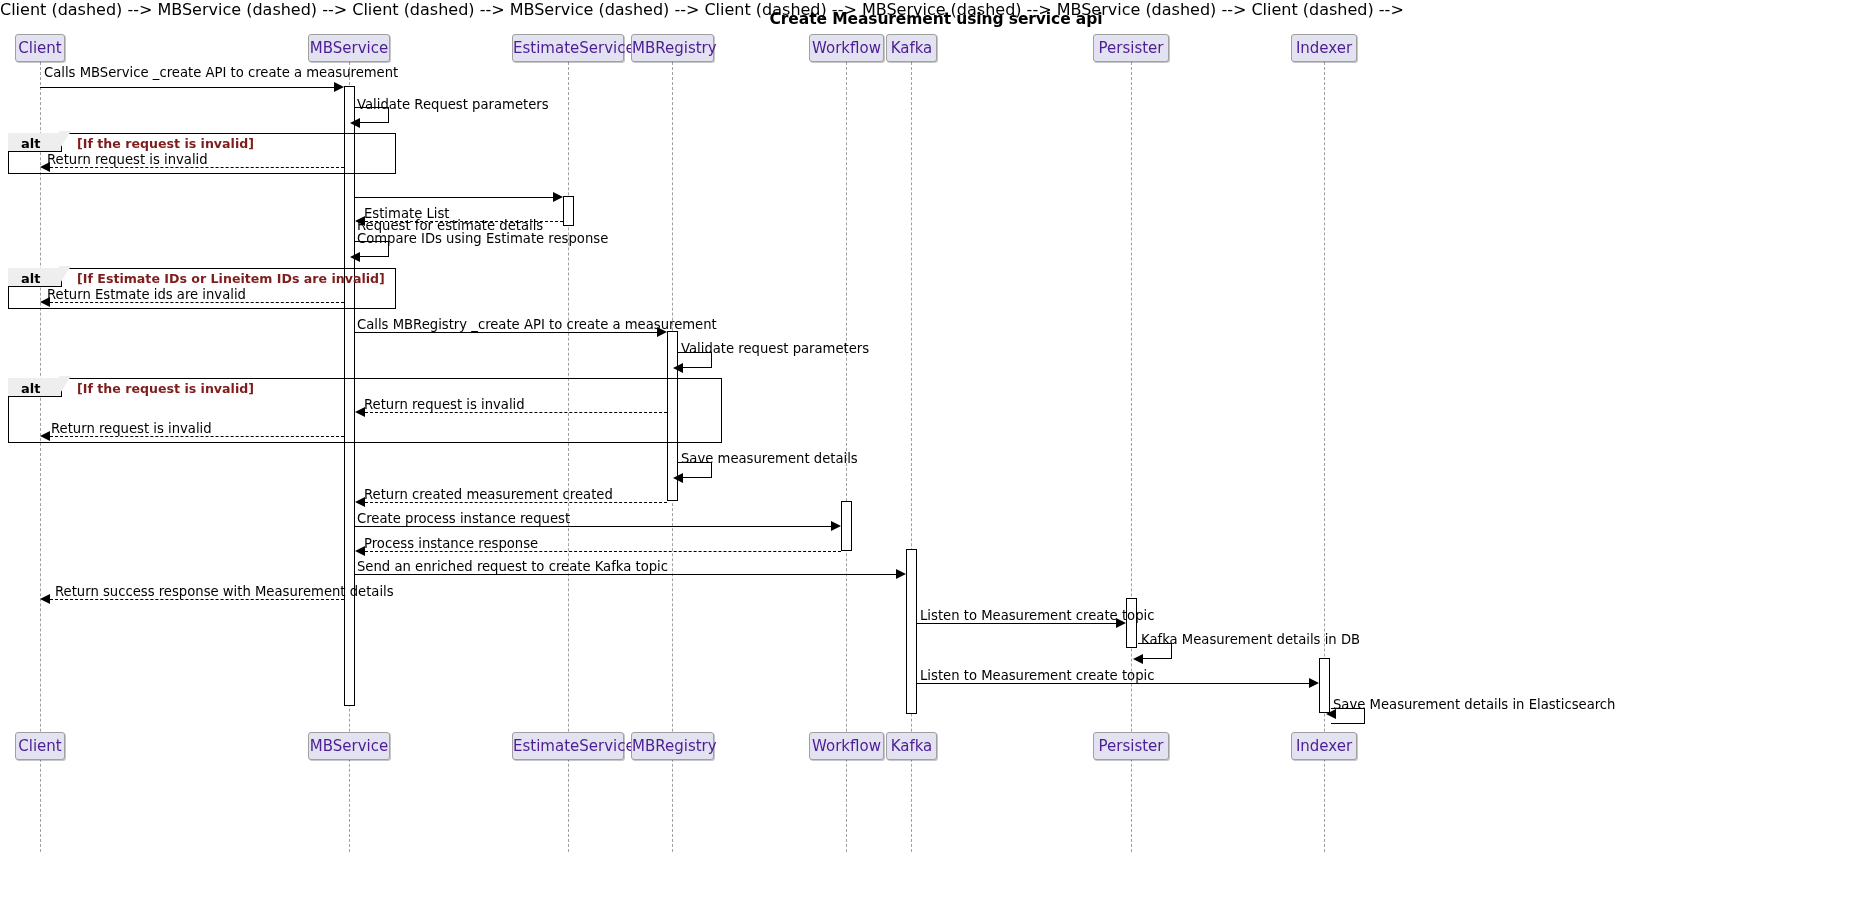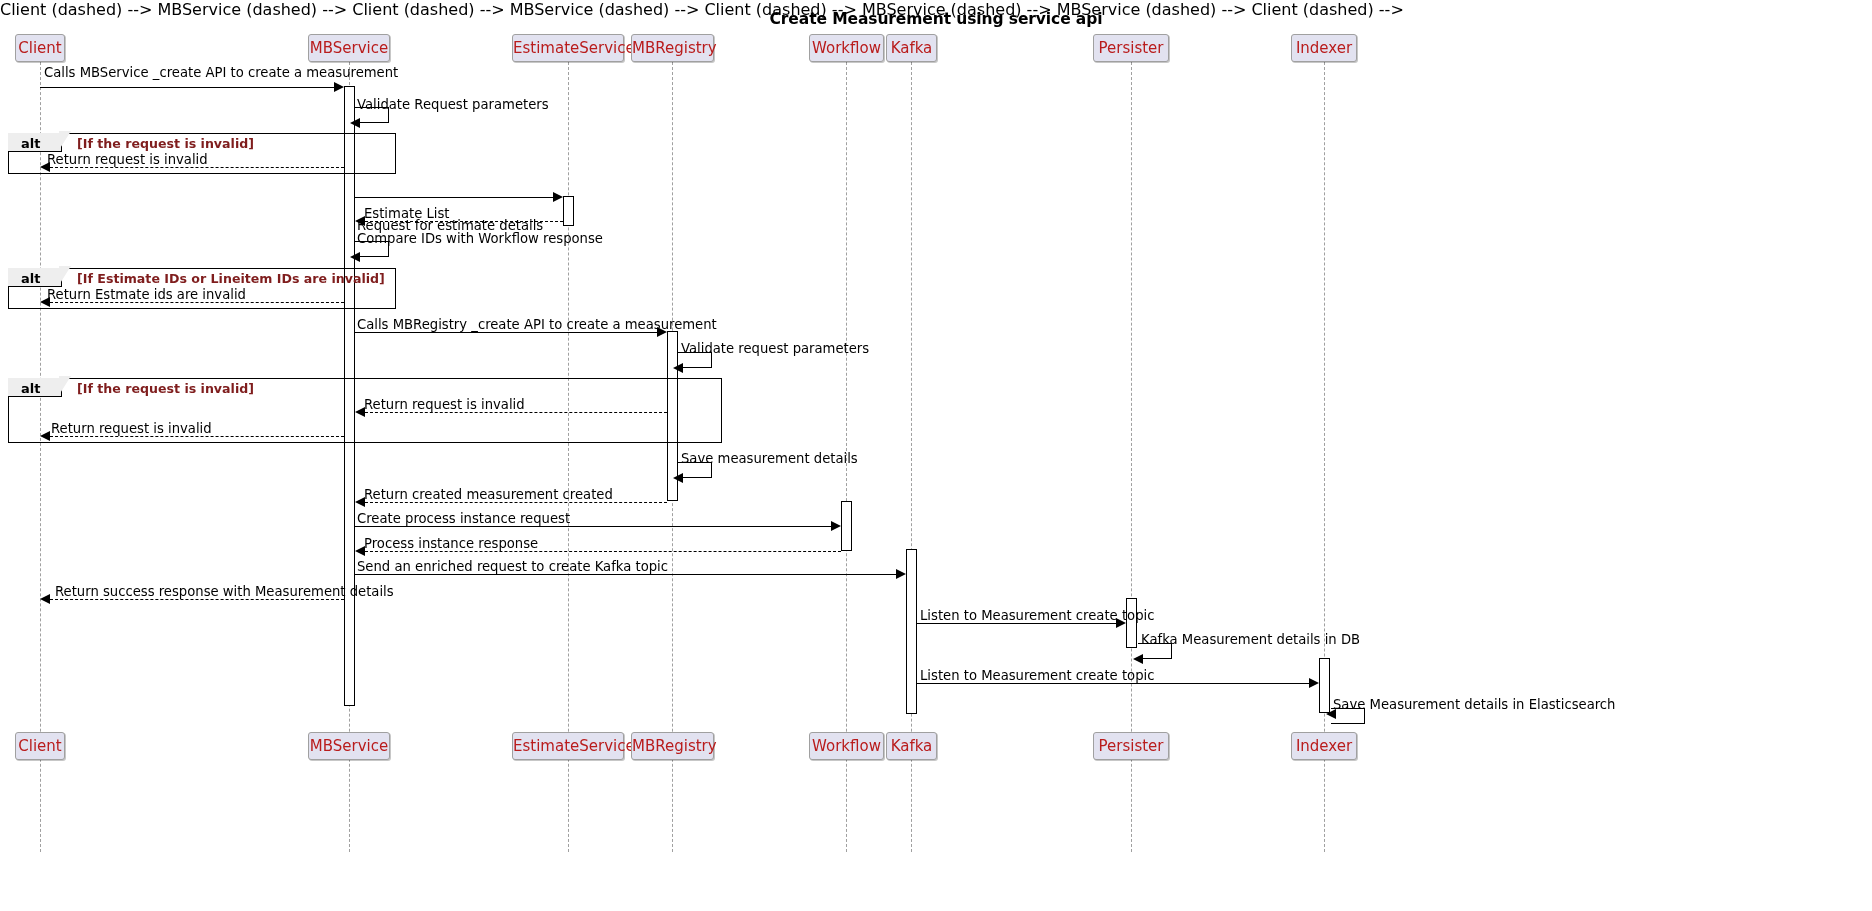--- a/index.html
+++ b/index.html
@@ -30,21 +30,21 @@
     color: #000000;
     letter-spacing: -0.1px;
   }
   
   .participant {
     position: absolute;
     box-sizing: border-box;
     background: #E2E2F0;
     border: 1px solid #A0A0A0;
     border-radius: 3px;
-    color: #b91c1c;
+    color: #4c1d95;
     font-size: 15px;
     text-align: center;
     line-height: 26px;
     height: 28px;
     white-space: nowrap;
     box-shadow: 1px 1px 0 rgba(0,0,0,0.22);
   }
   
   .lifeline {
     position: absolute;
@@ -234,21 +234,21 @@
   <div class="msg-label" style="left:357px; top:183px;margin-top:36px;">Request for estimate details</div>
   <div class="msg-line" style="left:355px; top:197px; width:200px;"></div>
   <div class="arrowhead right" style="left:553px; top:192px;"></div>
 
    MBService (dashed) --&gt;
   <div class="msg-label" style="left:364px; top:207px;">Estimate List</div>
   <div class="msg-line dashed" style="left:365px; top:221px; width:198px;"></div>
   <div class="arrowhead left" style="left:355px; top:216px;"></div>
 
   
-  <div class="msg-label" style="left:357px; top:232px;">Compare IDs with Workflow response</div>
+  <div class="msg-label" style="left:357px; top:232px;">Compare IDs using Estimate response</div>
   <div class="selfcall" style="left:355px; top:241px;"></div>
   <div class="arrowhead left" style="left:350px; top:252px;"></div>
 
    Client (dashed) --&gt;
   <div class="msg-label" style="left:47px; top:288px;">Return Estmate ids are invalid</div>
   <div class="msg-line dashed" style="left:50px; top:302px; width:294px;"></div>
   <div class="arrowhead left" style="left:40px; top:297px;"></div>
 
   
   <div class="msg-label" style="left:357px; top:318px;">Calls MBRegistry _create API to create a measurement</div>

